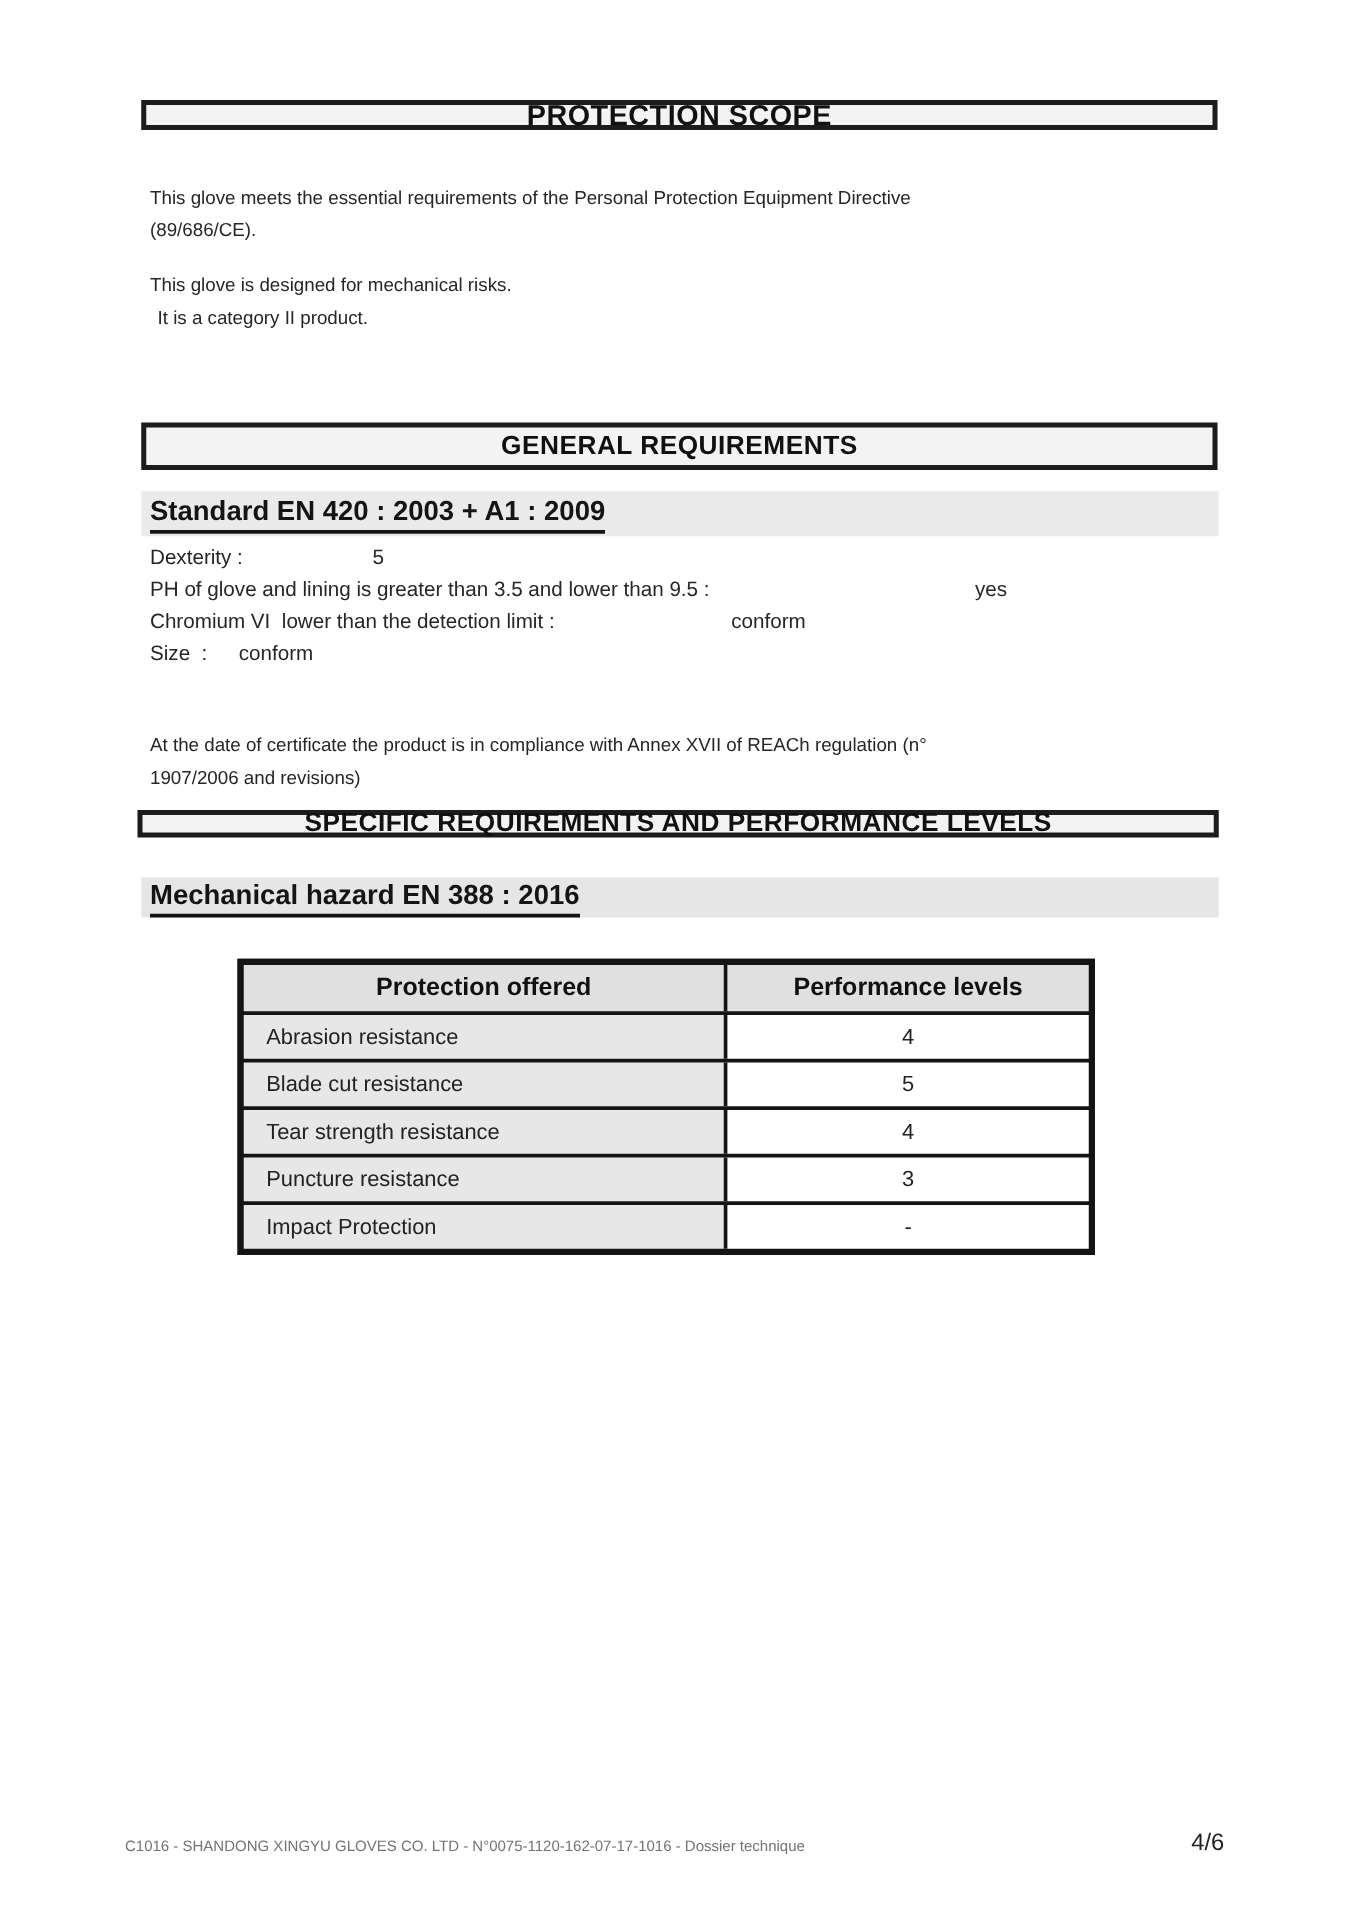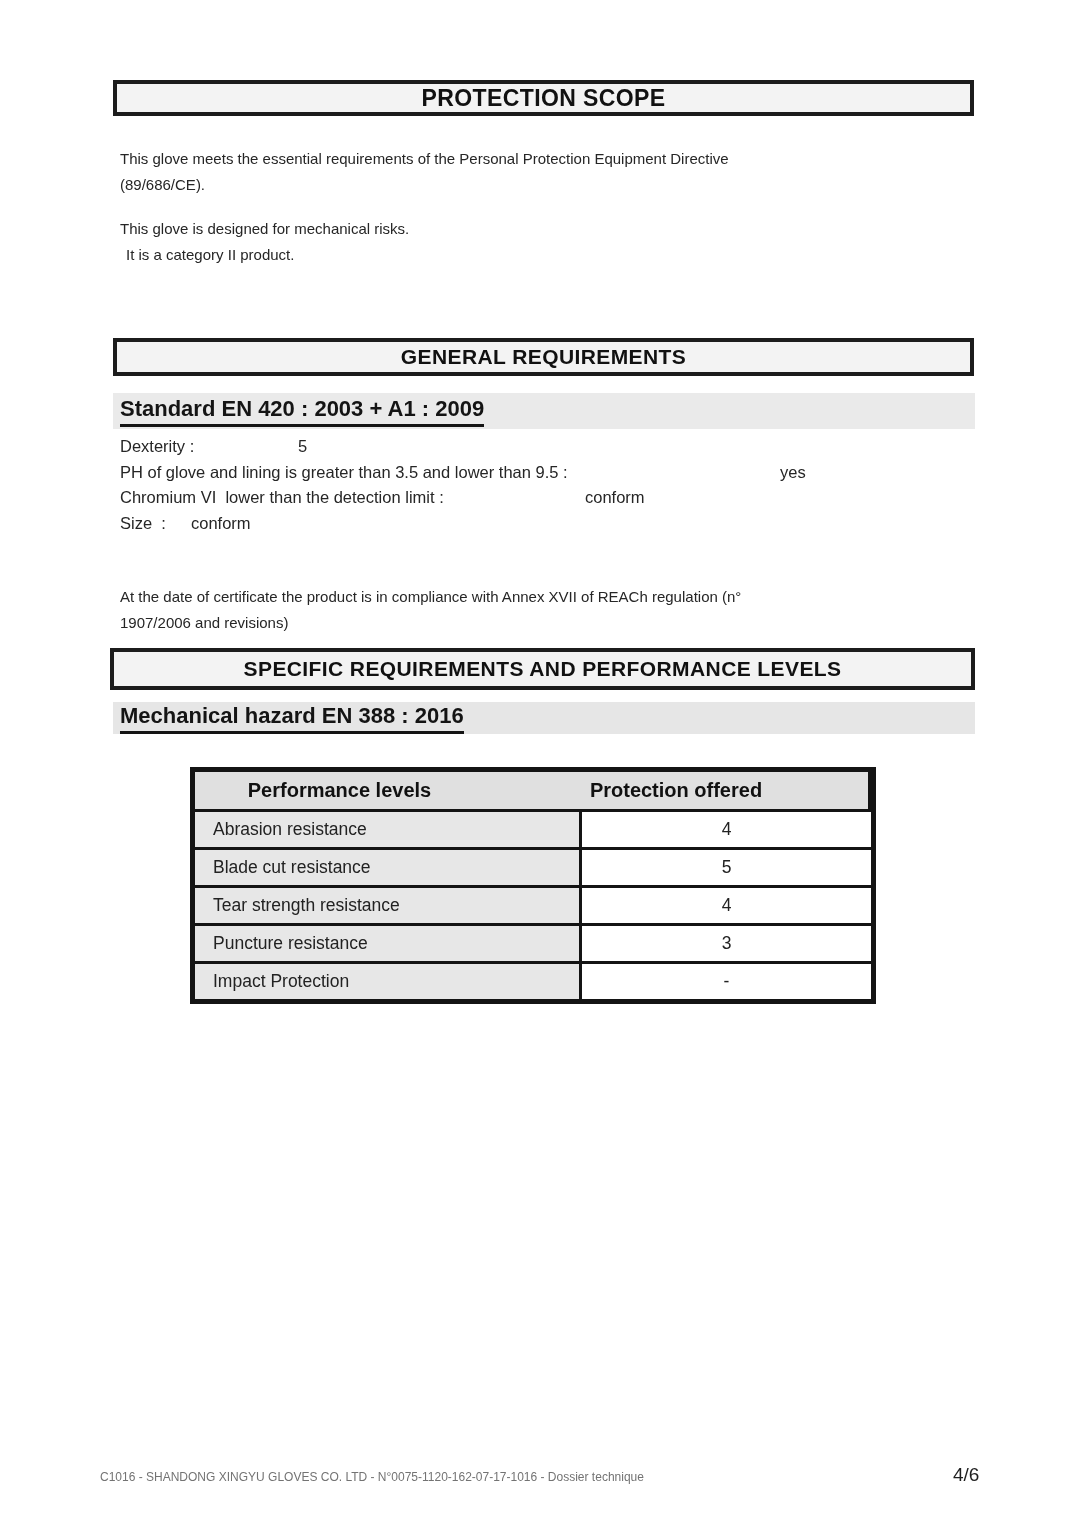--- a/index.html
+++ b/index.html
@@ -26,25 +26,25 @@
     display: flex;
     align-items: center;
     justify-content: center;
   }
   .title-box .box-title {
     font-weight: bold;
     color: #111;
     letter-spacing: 0.4px;
     white-space: nowrap;
   }
-  #box-protection   { top: 80px;  height: 36px; align-items: center; }
+  #box-protection   { top: 80px;  height: 24px; align-items: center; }
   #box-protection .box-title { font-size: 23px; }
   #box-general      { top: 338px; height: 38px; }
   #box-general .box-title { font-size: 21px; }
-  #box-specific     { top: 648px; height: 42px; left: 110px; width: 865px; }
+  #box-specific     { top: 648px; height: 22px; left: 110px; width: 865px; }
   #box-specific .box-title { font-size: 21px; }
 
   
   .para {
     position: absolute;
     left: 120px;
     width: 820px;
     font-size: 15px;
     line-height: 26px;
     color: #262626;
@@ -216,22 +216,22 @@
   <div class="title-box" id="box-specific">
     <span class="box-title">SPECIFIC REQUIREMENTS AND PERFORMANCE LEVELS</span>
   </div>
 
   <div class="heading-band" id="band-mechanical">
     <span class="underlined-heading">Mechanical hazard EN 388 : 2016</span>
   </div>
 
   <div class="perf-table">
     <div class="tbl-row tbl-header">
+      <div class="tbl-cell cell-left">Protection offered</div>
       <div class="tbl-cell cell-right">Performance levels</div>
-      <div class="tbl-cell cell-left">Protection offered</div>
     </div>
     <div class="tbl-row tbl-body-row">
       <div class="tbl-cell cell-left">
         <span>Abrasion resistance</span>
       </div>
       <div class="tbl-cell cell-right">4</div>
     </div>
     <div class="tbl-row tbl-body-row">
       <div class="tbl-cell cell-left">
         <span>Blade cut resistance</span>

